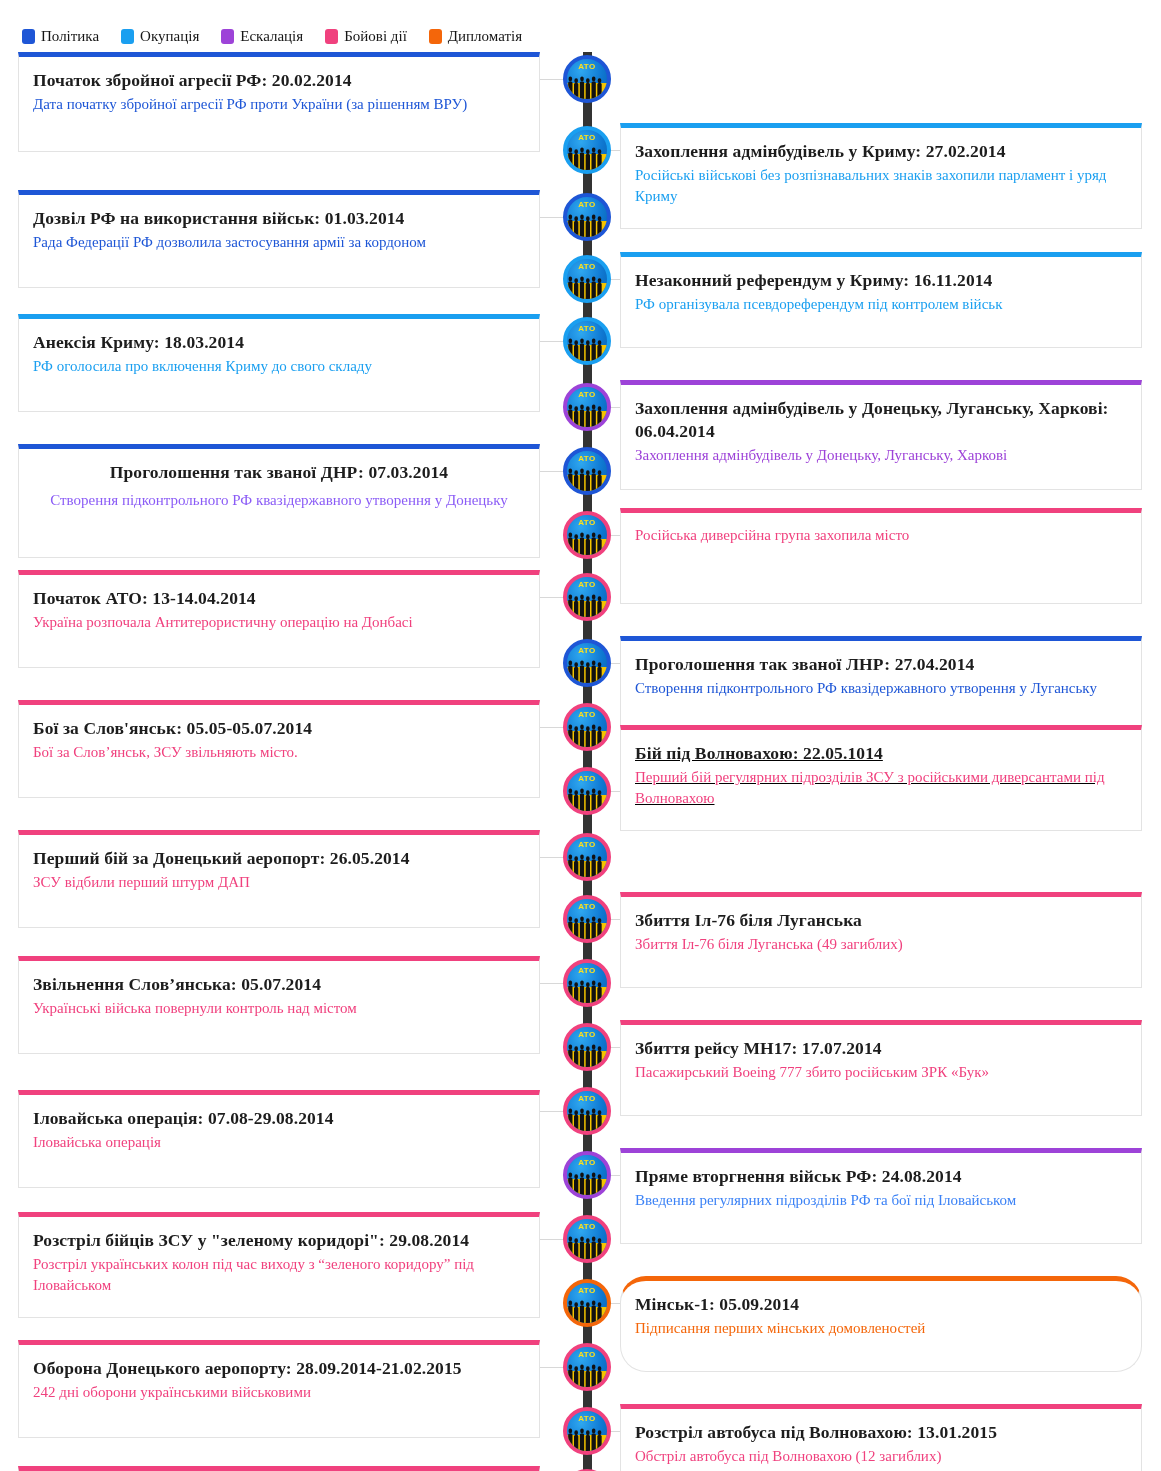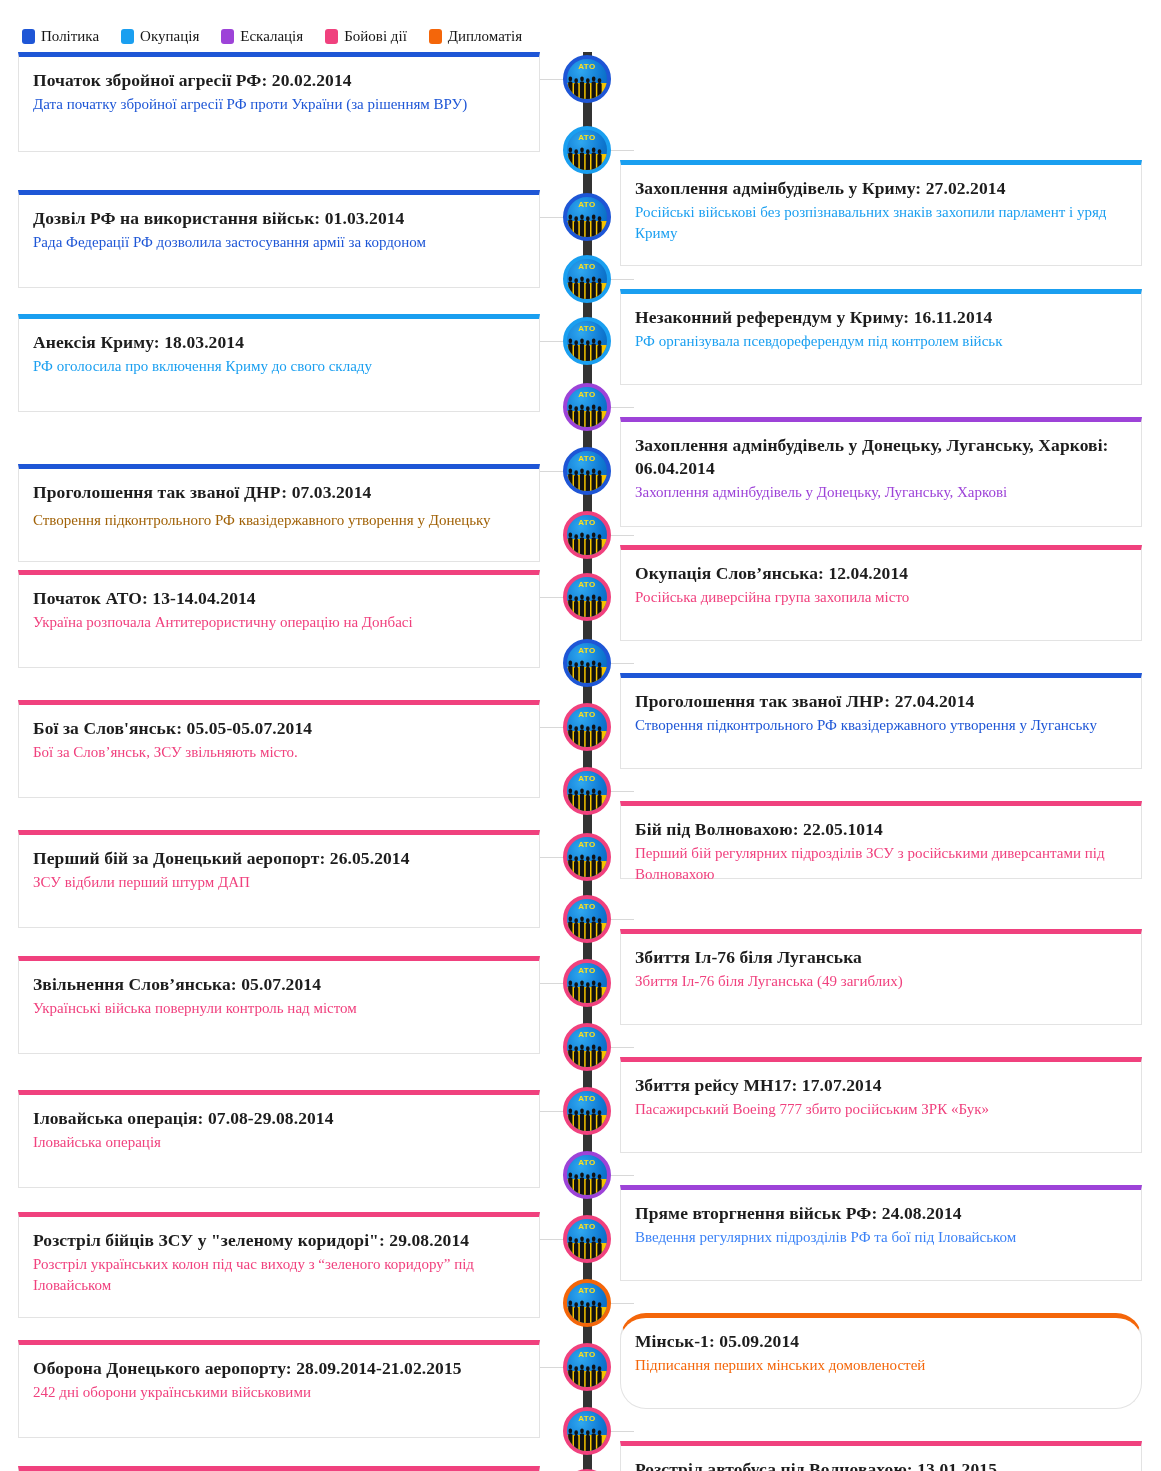--- a/index.html
+++ b/index.html
@@ -72,21 +72,21 @@
     position: absolute;
     width: 522px;
     background: #ffffff;
     border: 1px solid #e3e3e3;
     border-top-width: 5px;
     border-top-style: solid;
     padding: 12px 14px 10px 14px;
     z-index: 3;
   }
   .card.left  { left: 18px; }
-  .card.right { left: 620px; margin-top: 37px; }
+  .card.right { left: 620px; }
 
   .card-title {
     font-family: "Liberation Serif", "DejaVu Serif", serif;
     font-weight: bold;
     font-size: 17.5px;
     line-height: 1.32;
     color: #1d1d1d;
     margin: 0 0 2px 0;
     letter-spacing: 0.1px;
   }
@@ -309,23 +309,23 @@
             <circle cx="32" cy="4.5" r="2.2" fill="#111111"></circle>
             <rect x="29.4" y="6.6" width="5.2" height="16" rx="1.4" fill="#111111"></rect>
             <circle cx="39" cy="6" r="2.2" fill="#111111"></circle>
             <rect x="36.4" y="8" width="5.2" height="16" rx="1.4" fill="#111111"></rect>
           </svg>
           <div class="ato">ATO</div>
         </div>
       </div>
       <div class="row">
         <div class="connector" style="top: 419px; left: 540px; width: 24px;"></div>
-        <div class="card left" style="top: 412px; height: 98px; border-top-color: rgb(30, 86, 214);">
+        <div class="card left" style="top: 392px; height: 114px; border-top-color: rgb(30, 86, 214); text-align: center;">
           <div class="card-title">Проголошення так званої ДНР: 07.03.2014</div>
-          <div class="card-desc" style="color: #a16207; margin-top: 6px;">Створення підконтрольного РФ квазідержавного утворення у Донецьку</div>
+          <div class="card-desc" style="color: #8b5cf6; margin-top: 6px;">Створення підконтрольного РФ квазідержавного утворення у Донецьку</div>
         </div>
         <div class="marker" style="top: 395px; border-color: rgb(30, 86, 214);">
           <svg viewBox="0 0 48 22" preserveAspectRatio="none" class="crowd">
             <rect x="0" y="8" width="48" height="14" fill="#f5c400"></rect>
             <circle cx="4" cy="4.5" r="2.2" fill="#111111"></circle>
             <rect x="1.4" y="6.6" width="5.2" height="16" rx="1.4" fill="#111111"></rect>
             <circle cx="11" cy="6" r="2.2" fill="#111111"></circle>
             <rect x="8.4" y="8" width="5.2" height="16" rx="1.4" fill="#111111"></rect>
             <circle cx="18" cy="4.5" r="2.2" fill="#111111"></circle>
             <rect x="15.4" y="6.6" width="5.2" height="16" rx="1.4" fill="#111111"></rect>
@@ -335,21 +335,20 @@
             <rect x="29.4" y="6.6" width="5.2" height="16" rx="1.4" fill="#111111"></rect>
             <circle cx="39" cy="6" r="2.2" fill="#111111"></circle>
             <rect x="36.4" y="8" width="5.2" height="16" rx="1.4" fill="#111111"></rect>
           </svg>
           <div class="ato">ATO</div>
         </div>
       </div>
       <div class="row">
         <div class="connector" style="top: 483px; left: 610px; width: 24px;"></div>
         <div class="card right" style="top: 456px; height: 96px; border-top-color: rgb(240, 65, 126);">
-          <div class="card-title">Окупація Слов’янська: 12.04.2014</div>
           <div class="card-desc" style="color: rgb(240, 65, 126);">Російська диверсійна група захопила місто</div>
         </div>
         <div class="marker" style="top: 459px; border-color: rgb(240, 65, 126);">
           <svg viewBox="0 0 48 22" preserveAspectRatio="none" class="crowd">
             <rect x="0" y="8" width="48" height="14" fill="#f5c400"></rect>
             <circle cx="4" cy="4.5" r="2.2" fill="#111111"></circle>
             <rect x="1.4" y="6.6" width="5.2" height="16" rx="1.4" fill="#111111"></rect>
             <circle cx="11" cy="6" r="2.2" fill="#111111"></circle>
             <rect x="8.4" y="8" width="5.2" height="16" rx="1.4" fill="#111111"></rect>
             <circle cx="18" cy="4.5" r="2.2" fill="#111111"></circle>
@@ -434,21 +433,21 @@
             <circle cx="32" cy="4.5" r="2.2" fill="#111111"></circle>
             <rect x="29.4" y="6.6" width="5.2" height="16" rx="1.4" fill="#111111"></rect>
             <circle cx="39" cy="6" r="2.2" fill="#111111"></circle>
             <rect x="36.4" y="8" width="5.2" height="16" rx="1.4" fill="#111111"></rect>
           </svg>
           <div class="ato">ATO</div>
         </div>
       </div>
       <div class="row">
         <div class="connector" style="top: 739px; left: 610px; width: 24px;"></div>
-        <div class="card right" style="top: 712px; height: 78px; border-top-color: rgb(240, 65, 126);">
+        <div class="card right" style="top: 673px; height: 106px; border-top-color: rgb(240, 65, 126); text-decoration: underline;">
           <div class="card-title">Бій під Волновахою: 22.05.1014</div>
           <div class="card-desc" style="color: rgb(240, 65, 126);">Перший бій регулярних підрозділів ЗСУ з російськими диверсантами під Волновахою</div>
         </div>
         <div class="marker" style="top: 715px; border-color: rgb(240, 65, 126);">
           <svg viewBox="0 0 48 22" preserveAspectRatio="none" class="crowd">
             <rect x="0" y="8" width="48" height="14" fill="#f5c400"></rect>
             <circle cx="4" cy="4.5" r="2.2" fill="#111111"></circle>
             <rect x="1.4" y="6.6" width="5.2" height="16" rx="1.4" fill="#111111"></rect>
             <circle cx="11" cy="6" r="2.2" fill="#111111"></circle>
             <rect x="8.4" y="8" width="5.2" height="16" rx="1.4" fill="#111111"></rect>

